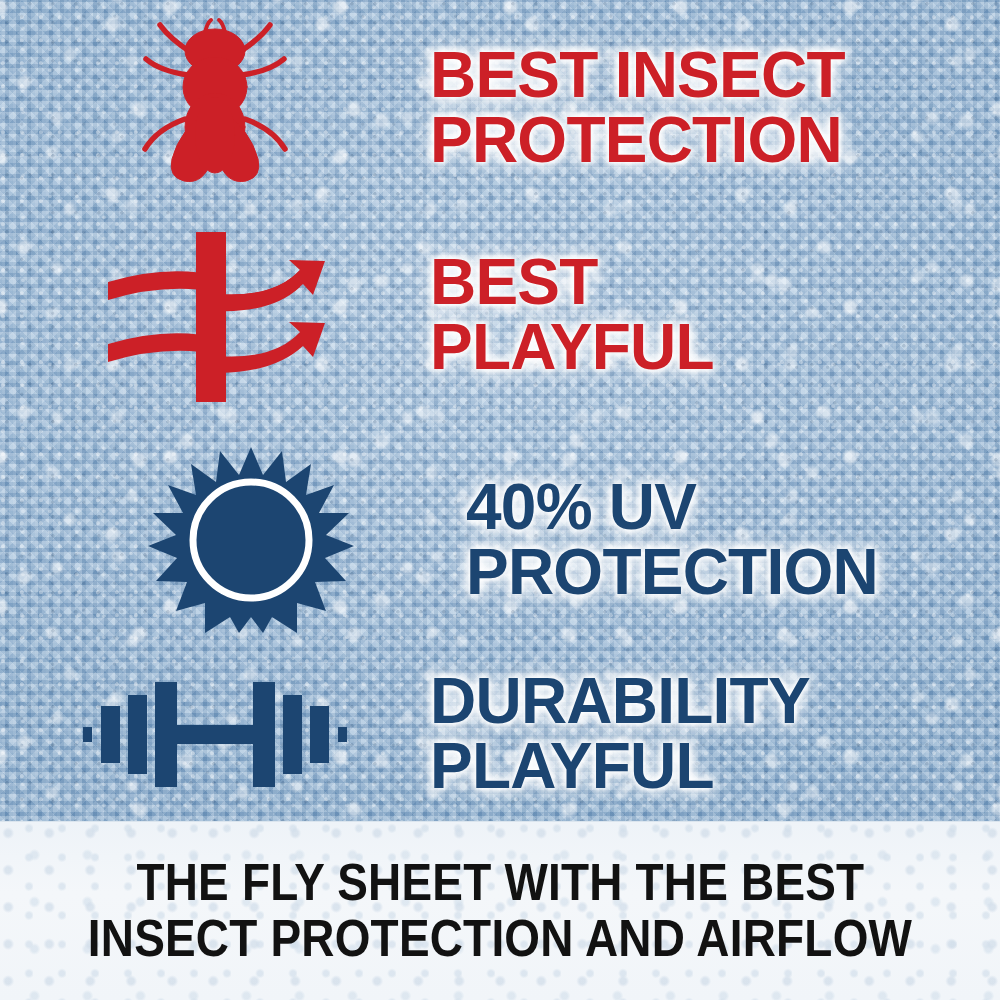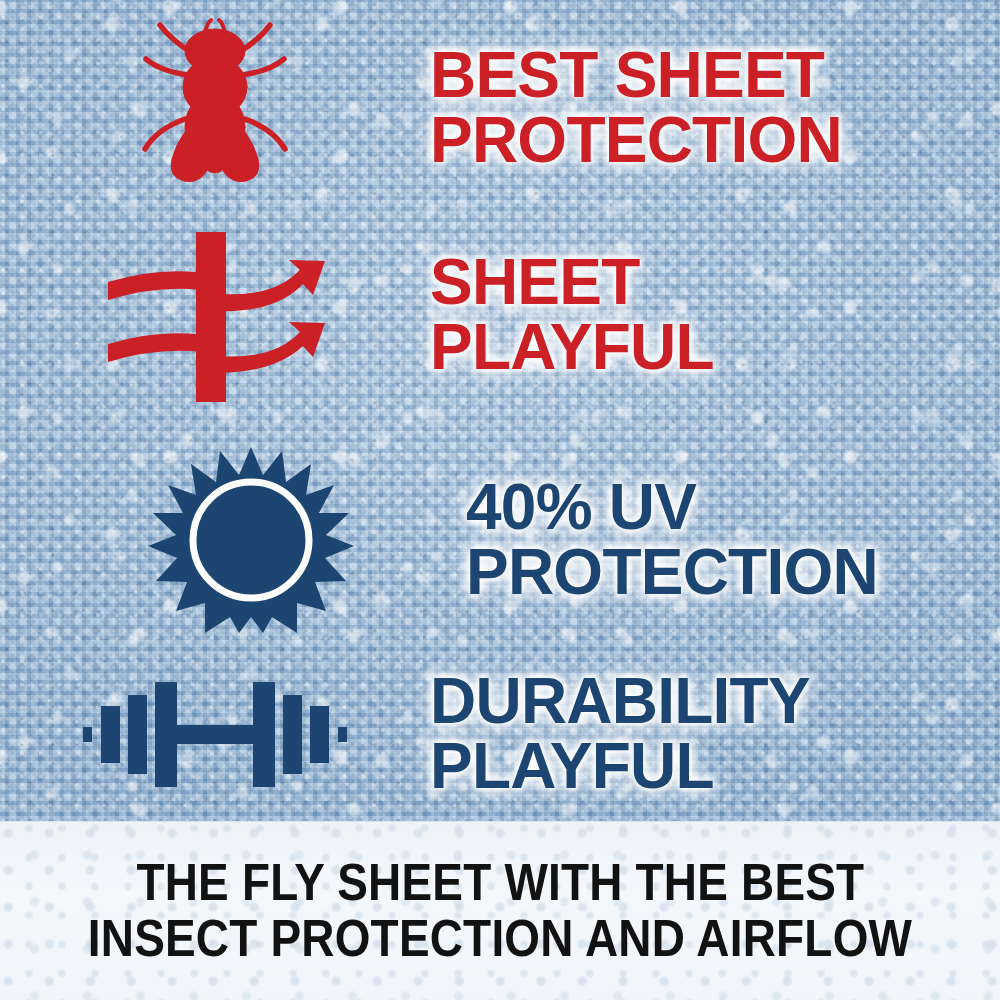--- a/index.html
+++ b/index.html
@@ -171,21 +171,21 @@
           <ellipse cx="85" cy="112" rx="30" ry="34"></ellipse>
 
           <path d="M78 96 q-28 18 -36 48 q-4 18 12 22 q20 4 28 -22 q6 -24 2 -46 Z"></path>
           <path d="M92 96 q28 18 36 48 q4 18 -12 22 q-20 4 -28 -22 q-6 -24 -2 -46 Z"></path>
 
           <ellipse cx="85" cy="120" rx="20" ry="38"></ellipse>
         </g>
       </svg>
     </div>
     <div class="text-cell">
-      <div class="feat-line red-txt">BEST SHEET</div>
+      <div class="feat-line red-txt">BEST INSECT</div>
       <div class="feat-line red-txt">PROTECTION</div>
     </div>
   </div>
 
   <div class="row" id="row-airflow">
     <div class="icon-cell">
       <svg width="230" height="190" viewBox="0 0 230 190">
         <g fill="#cc2027">
 
           <path d="M8 62 q60 -18 112 -6 l0 17 q-52 -11 -112 7 Z"></path>
@@ -195,21 +195,21 @@
           <path d="M118 74 q56 4 82 -24 l0 17 q-28 26 -82 24 Z"></path>
           <path d="M118 74 q56 4 82 -24 l-11 -10 l36 1 l-12 34 l-10 -11 q-28 26 -83 27 Z"></path>
 
           <path d="M118 136 q56 4 82 -24 l-11 -10 l36 1 l-12 34 l-10 -11 q-28 26 -83 27 Z"></path>
 
           <rect x="96" y="12" width="30" height="170"></rect>
         </g>
       </svg>
     </div>
     <div class="text-cell">
-      <div class="feat-line red-txt">SHEET</div>
+      <div class="feat-line red-txt">BEST</div>
       <div class="feat-line red-txt">PLAYFUL</div>
     </div>
   </div>
 
   <div class="row" id="row-uv">
     <div class="icon-cell">
       <svg width="210" height="190" viewBox="0 0 210 190">
 
         <polygon fill="#1c4571" points="105,2 117,30 136,6 140,37 165,19 160,50 188,40 173,68 203,68 180,90 208,101
                   179,113 200,136 169,137 180,166 151,158 151,188 126,172 117,188 105,172

